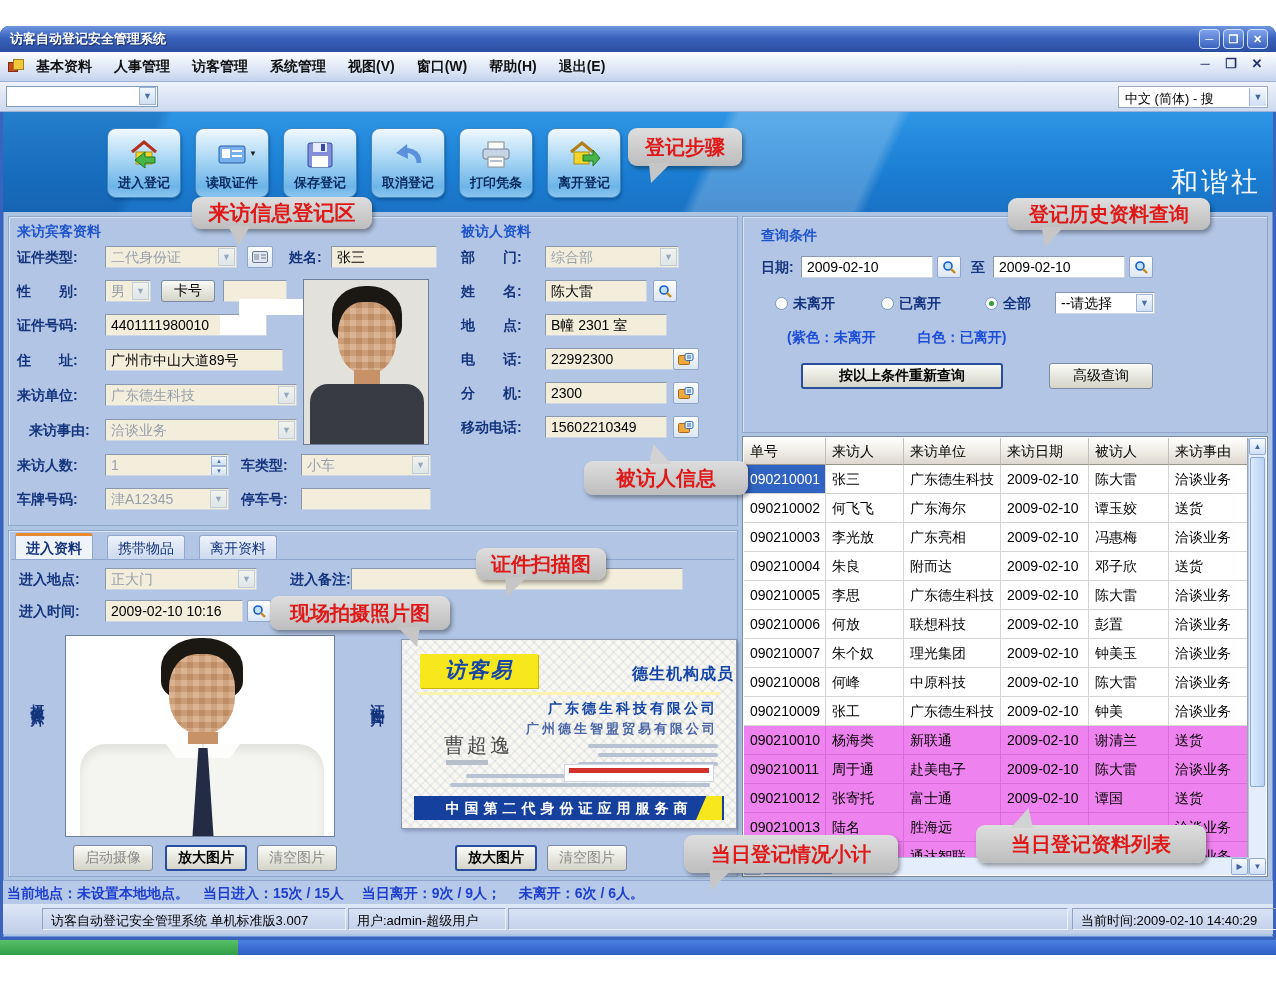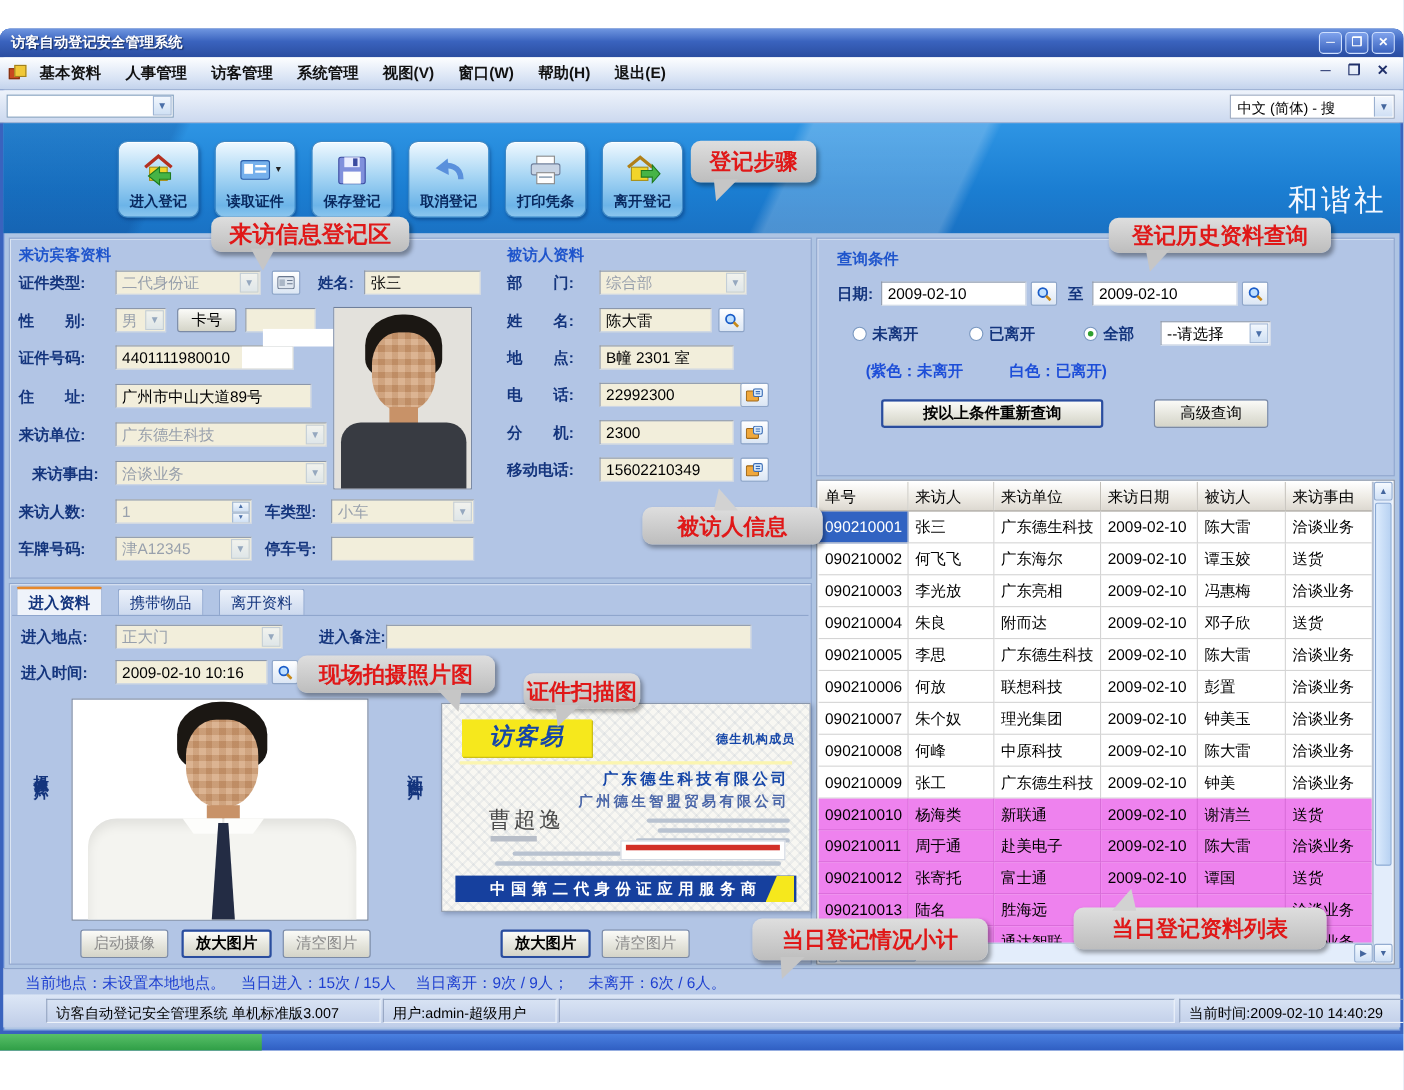--- a/index.html
+++ b/index.html
@@ -116,21 +116,21 @@
   .collar { position:absolute; border-top:14px solid #fdfdfb; }
 
   
   .card { position:absolute; background:
       repeating-linear-gradient(45deg, rgba(150,165,185,.14) 0 2px, transparent 2px 7px),
       repeating-linear-gradient(-45deg, rgba(150,165,185,.12) 0 2px, transparent 2px 7px),
       #f8f7f2; border:1px solid #8a97ac; box-shadow:2px 2px 4px rgba(0,20,60,.25); }
   .cardlogo { position:absolute; left:18px; top:14px; width:118px; height:34px; background:#f6e81c;
     color:#1546a8; font-weight:bold; font-size:21px; font-style:italic; text-align:center; line-height:32px; letter-spacing:2px;
     box-shadow:1px 1px 0 #c8b800; }
-  .cardmember { position:absolute; right:13px; top:24px; color:#1546a8; font-size:11px; font-weight:bold; letter-spacing:1px; }
+  .cardmember { position:absolute; right:2px; top:24px; color:#1546a8; font-size:16px; font-weight:bold; letter-spacing:1px; }
   .cardline { position:absolute; height:3px; background:#fbf5b0; left:16px; right:16px; top:52px; }
   .cardco { position:absolute; right:18px; color:#1546a8; font-weight:bold; font-size:14px; letter-spacing:3px; white-space:nowrap; }
   .cardname { position:absolute; left:42px; top:92px; color:#4a4a4a; font-size:20px; font-family:"Liberation Serif",serif; letter-spacing:3px; }
   .cardnamesub { position:absolute; left:44px; top:120px; width:42px; height:5px; background:#b8bec8; }
   .cbar { position:absolute; right:18px; height:4px; background:#b8c2d0; border-radius:2px; }
   .redstrip { position:absolute; right:22px; bottom:46px; width:150px; height:18px; background:#fff; border:1px solid #d0d6e0; }
   .redstrip::after { content:""; position:absolute; left:4px; top:3px; right:4px; height:5px; background:#d23028; }
   .cardbanner { position:absolute; left:12px; right:12px; bottom:8px; height:24px; background:#16409e; color:#fff;
     font-weight:bold; font-size:14px; letter-spacing:5px; text-align:center; line-height:24px; white-space:nowrap; overflow:hidden; }
   .cardyellow { position:absolute; right:14px; bottom:8px; width:26px; height:24px; background:#f6e81c; clip-path:polygon(40% 0,100% 0,100% 100%,0 100%); }
@@ -138,21 +138,21 @@
   
   .callout { position:absolute; background:linear-gradient(#dedede,#bdbdbd); border-radius:9px; z-index:60;
     color:#e01818; font-weight:bold; font-size:20px; display:flex; align-items:center; justify-content:center;
     box-shadow:2px 3px 4px rgba(0,0,0,.35); white-space:nowrap; }
   .ctail { position:absolute; width:0; height:0; border:11px solid transparent; }
   .ctail.down { border-top:20px solid #c6c6c6; bottom:-28px; }
   .ctail.up { border-bottom:20px solid #d2d2d2; top:-28px; }
 
   
   .statusline { position:absolute; left:3px; top:854px; width:1270px; height:24px; background:#b7c9e8;
-    color:#1d3fd0; font-weight:normal; font-size:14px; padding:4px 0 0 20px; white-space:pre; border-top:1px solid #90a6cc; }
+    color:#1d3fd0; font-weight:bold; font-size:14px; padding:4px 0 0 4px; white-space:pre; border-top:1px solid #90a6cc; }
   .statusbar { position:absolute; left:3px; top:878px; width:1270px; height:30px; background:linear-gradient(#dde7f6,#bfcde8); }
   .sbox { position:absolute; top:4px; height:22px; border:1px solid; border-color:#93a3c0 #eef3fa #eef3fa #93a3c0;
     font-size:13px; padding:3px 8px 0; color:#000; white-space:nowrap; overflow:hidden;margin-left:37px; }
   .taskstrip { position:absolute; left:0; top:940px; width:1276px; height:15px; background:linear-gradient(#4a80e0,#2f5ec2); }
   .taskgreen { position:absolute; left:0; top:940px; width:238px; height:15px; background:linear-gradient(#58c068,#2f9e46); }
 
   svg { display:block; }
 </style>
 </head>
 <body>
@@ -652,21 +652,21 @@
       <div class="ctail down" style="left:28px;transform:skewX(-20deg);"></div>
   </div>
   <div class="callout" style="left:584px;top:461px;width:164px;height:34px;">
     <span>被访人信息</span>
       <div class="ctail up" style="left:60px;transform:skewX(18deg);"></div>
   </div>
   <div class="callout" style="left:270px;top:596px;width:180px;height:34px;">
     <span>现场拍摄照片图</span>
       <div class="ctail down" style="right:24px;transform:skewX(22deg);"></div>
   </div>
-  <div class="callout" style="left:476px;top:612px;width:106px;height:32px;">
+  <div class="callout" style="left:476px;top:548px;width:130px;height:32px;">
     <span>证件扫描图</span>
       <div class="ctail down" style="left:22px;transform:skewX(-24deg);"></div>
   </div>
   <div class="callout" style="left:684px;top:835px;width:214px;height:38px;">
     <span>当日登记情况小计</span>
       <div class="ctail down" style="left:18px;transform:skewX(-26deg);"></div>
   </div>
   <div class="callout" style="left:976px;top:825px;width:230px;height:38px;">
     <span>当日登记资料列表</span>
       <div class="ctail up" style="left:40px;transform:skewX(-18deg);"></div>

